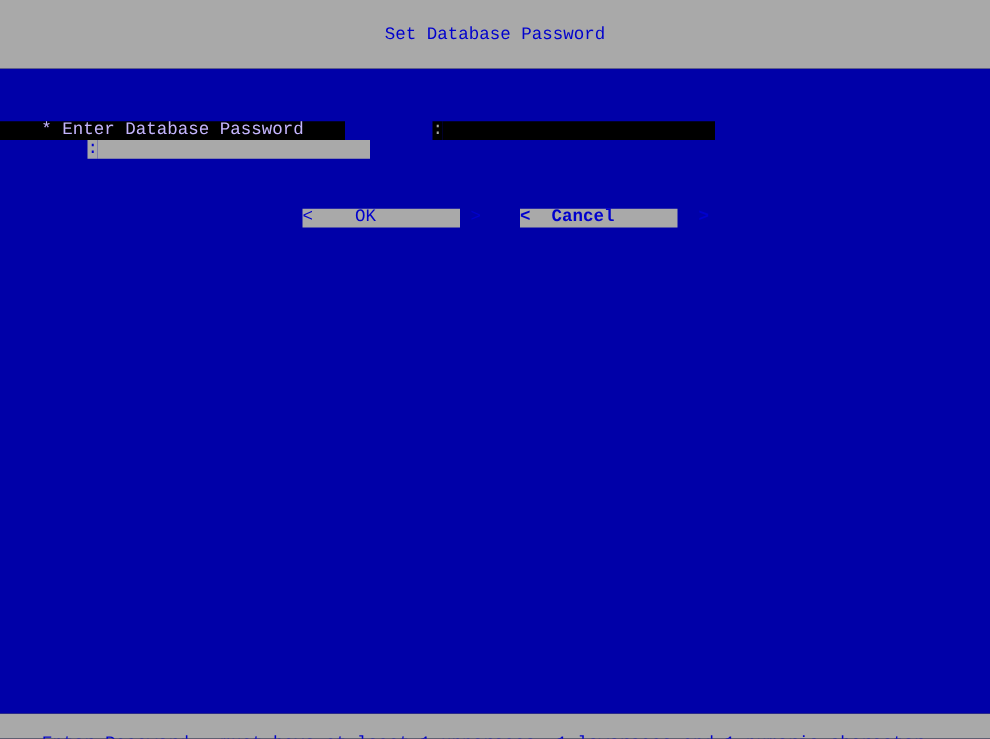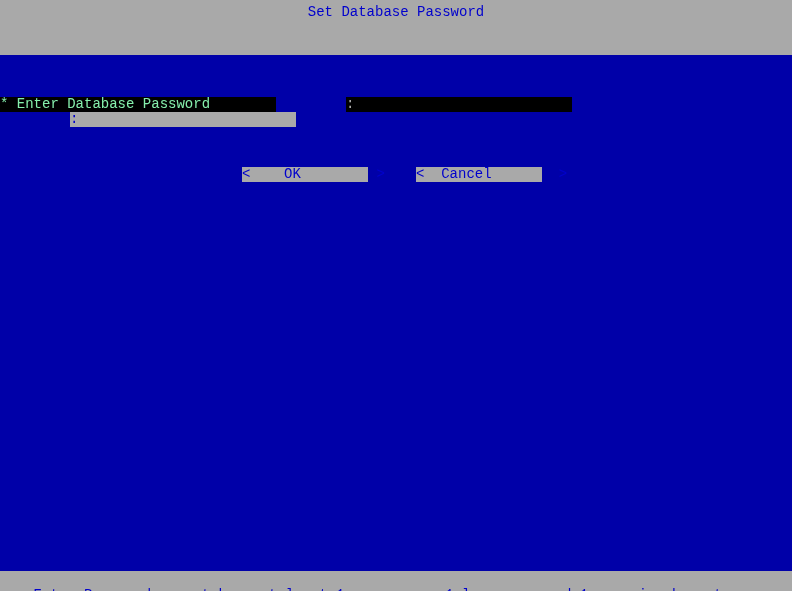--- a/index.html
+++ b/index.html
@@ -20,40 +20,41 @@
       height: 591px;
       position: relative;
     }
     .title-bar {
       width: 100%;
       height: 55px;
       background: #a9a9a9;
       display: flex;
       align-items: flex-start;
       justify-content: center;
-      padding-top: 4px;
+      padding-top: 20px;
     }
     .title-text {
       color: #0000cd;
       font-weight: normal;
     }
     .main-area {
       width: 100%;
       height: 516px;
       background: #0000a8;
       position: relative;
     }
     .form-row {
       display: flex;
       height: 15px;
       line-height: 15px;
     }
     .form-row.active .label {
       background: #000;
-      color: #86efac;
+      color: #c4b5fd;
+      text-align: center;
     }
     .form-row.inactive .label {
       background: #a9a9a9;
       color: #0000cd;
     }
     .label {
       width: 276px;
       padding-left: 0;
       white-space: pre;
     }
@@ -115,20 +116,21 @@
       cursor: pointer;
     }
     .btn-ok {
       width: 126px;
     }
     .btn-gap {
       width: 48px;
     }
     .btn-cancel {
       width: 126px;
+      font-weight: bold;
     }
     .status-bar {
       position: absolute;
       bottom: 0;
       left: 0;
       width: 100%;
       height: 20px;
       background: #a9a9a9;
       color: #0000cd;
       line-height: 15px;

